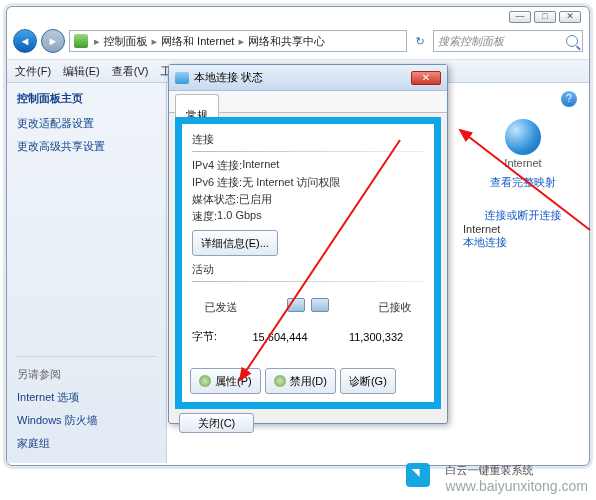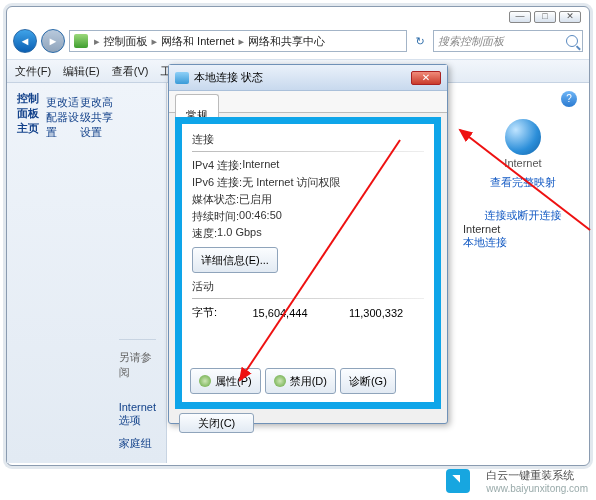--- a/index.html
+++ b/index.html
@@ -12,26 +12,26 @@
 .nav-bt:nth-child(2){background:linear-gradient(#b8c9dc,#8fa4bb)}
 .crumbs{flex:1;height:22px;border:1px solid #a3b4c7;background:#fff;display:flex;align-items:center;padding:0 4px;gap:2px}
 .crumbs span{color:#222}
 .crumbs .sep{color:#777;margin:0 2px}
 .crumb-ic{width:14px;height:14px;background:linear-gradient(#9bd87a,#3f9e2f);border-radius:2px;margin-right:2px}
 .search{width:150px;height:22px;border:1px solid #a3b4c7;background:#fff;display:flex;align-items:center;padding:0 4px;color:#888;font-style:italic}
 .search .sico{margin-left:auto;width:12px;height:12px;border:1.5px solid #5a8ac0;border-radius:50%;position:relative}
 .search .sico:after{content:"";position:absolute;width:5px;height:1.5px;background:#5a8ac0;right:-4px;bottom:-2px;transform:rotate(45deg)}
 .menu{height:24px;border-top:1px solid #d8e2ee;border-bottom:1px solid #c5d2e2;background:linear-gradient(#f2f6fb,#e4ecf5);display:flex;align-items:center;padding:0 8px;gap:12px;margin-top:4px;color:#222}
 .body{display:flex;height:calc(100% - 78px)}
-.side{width:160px;background:linear-gradient(#eff4fa,#e2eaf3);border-right:1px solid #c8d4e2;padding:8px 10px;display:flex;flex-direction:row}
+.side{width:160px;background:linear-gradient(#eff4fa,#e2eaf3);border-right:1px solid #c8d4e2;padding:8px 10px;display:flex;flex-direction:column}
 .side-h{color:#12418a;font-weight:bold;margin-bottom:6px}
 .side a{color:#12418a;display:block;padding:4px 0;cursor:pointer}
 .side .sep{height:1px;background:#c8d4e2;margin:10px 0}
 .side-ft{margin-top:auto}
-.side-fh{color:#666;margin-bottom:17px}
+.side-fh{color:#666;margin-bottom:4px}
 .main{flex:1;padding:10px 14px;position:relative}
 .mh{font-size:14px;color:#0a3e7a;margin-bottom:10px}
 .help{position:absolute;right:12px;top:8px;width:16px;height:16px;border-radius:50%;background:linear-gradient(#6fb6f7,#2a7ad0);color:#fff;text-align:center;line-height:15px;font-size:10px}
 .netmap{position:absolute;right:6px;top:36px;width:120px;text-align:center}
 .globe{width:36px;height:36px;border-radius:50%;background:radial-gradient(circle at 30% 30%,#bfe4ff,#2b8ed9 60%,#1361a5);margin:0 auto 2px}
 .netlabel{color:#555;margin-bottom:6px}
 .link{color:#1259c3;cursor:pointer}
 .rlinks{text-align:center;font-size:11px}
 .rdesc{position:absolute;right:6px;top:140px;width:120px}
 .dlg{position:absolute;left:168px;top:64px;width:280px;height:360px;border:1px solid #6f91b7;background:#f0f0f0;box-shadow:2px 2px 6px rgba(0,0,0,.3);border-radius:3px}
@@ -48,24 +48,24 @@
 .btn .bic{width:12px;height:12px;border-radius:50%;background:radial-gradient(#cfe7b8,#5fa53a)}
 .act-ic{width:42px;height:30px;margin:4px auto;position:relative}
 .mon{position:absolute;width:18px;height:14px;background:linear-gradient(#d7e7f5,#9ec0dd);border:1px solid #6f91b7;border-radius:2px;top:6px}
 .mon.l{left:0}.mon.r{right:0}
 .act-row{display:flex;justify-content:space-between;align-items:center;margin:3px 0}
 .act-mid{text-align:center;flex:1}
 .act-lbl{width:58px;text-align:center;color:#333}
 .dlg-ft{padding:0 10px}
 .btn.cl{padding:0 18px}
 svg.arrow{position:absolute;pointer-events:none}
-.footer-brand{position:absolute;right:8px;bottom:6px;display:flex;align-items:center;gap:16px;font-size:13px;color:#4a4a4a}
+.footer-brand{position:absolute;right:8px;bottom:6px;display:flex;gap:16px;font-size:13px;color:#4a4a4a}
 .brand-ic{width:24px;height:24px;background:#17a6e0;border-radius:4px;position:relative}
 .brand-ic:before{content:"";position:absolute;left:6px;top:6px;width:8px;height:8px;background:#fff;clip-path:polygon(0 0,100% 0,100% 100%)}
-.brand-url{font-size:10px;color:#9aa}
+.brand-url{font-size:14px;color:#9aa}
 </style>
 </head>
 <body>
 
 <div class="win">
   <div class="title-ctrls">
     <div>—</div>
     <div>□</div>
     <div>✕</div>
   </div>
@@ -99,20 +99,21 @@
 
   <div class="body">
     <div class="side">
       <div class="side-h">控制面板主页</div>
       <a>更改适配器设置</a>
       <a>更改高级共享设置</a>
       <div class="side-ft">
         <div class="sep"></div>
         <div class="side-fh">另请参阅</div>
         <a>Internet 选项</a>
+        <a>Windows 防火墙</a>
         <a>家庭组</a>
       </div>
     </div>
 
     <div class="main">
       <div class="help">?</div>
       <div class="mh">查看基本网络信息并设置连接</div>
 
       <div class="netmap">
         <div class="globe"></div>
@@ -149,31 +150,37 @@
       </div>
     <div class="row">
         <span>IPv6 连接:</span>
         <span>无 Internet 访问权限</span>
       </div>
     <div class="row">
         <span>媒体状态:</span>
         <span>已启用</span>
       </div>
     <div class="row">
-        <span>持续时间:</span>
-        <span>00:46:50</span>
-      </div>
-    <div class="row">
         <span>速度:</span>
         <span>1.0 Gbps</span>
       </div>
     <div style="margin:6px 0"><span class="btn">详细信息(E)...</span></div>
 
     <div class="sec-h" style="margin-top:4px">活动</div>
     <div class="hr"></div>
+    <div class="act-row">
+      <div class="act-lbl">已发送</div>
+      <div class="act-mid">
+        <div class="act-ic">
+          <div class="mon l"></div>
+            <div class="mon r"></div>
+        </div>
+      </div>
+      <div class="act-lbl">已接收</div>
+    </div>
     <div class="act-row">
       <span style="width:40px">字节:</span>
       <span style="flex:1;text-align:center">15,604,444</span>
       <span style="flex:1;text-align:center">11,300,332</span>
     </div>
 
     <div style="position:absolute;left:8px;bottom:8px;display:flex;gap:4px">
       <span class="btn">
           <span class="bic"></span>
           <span>属性(P)</span>

